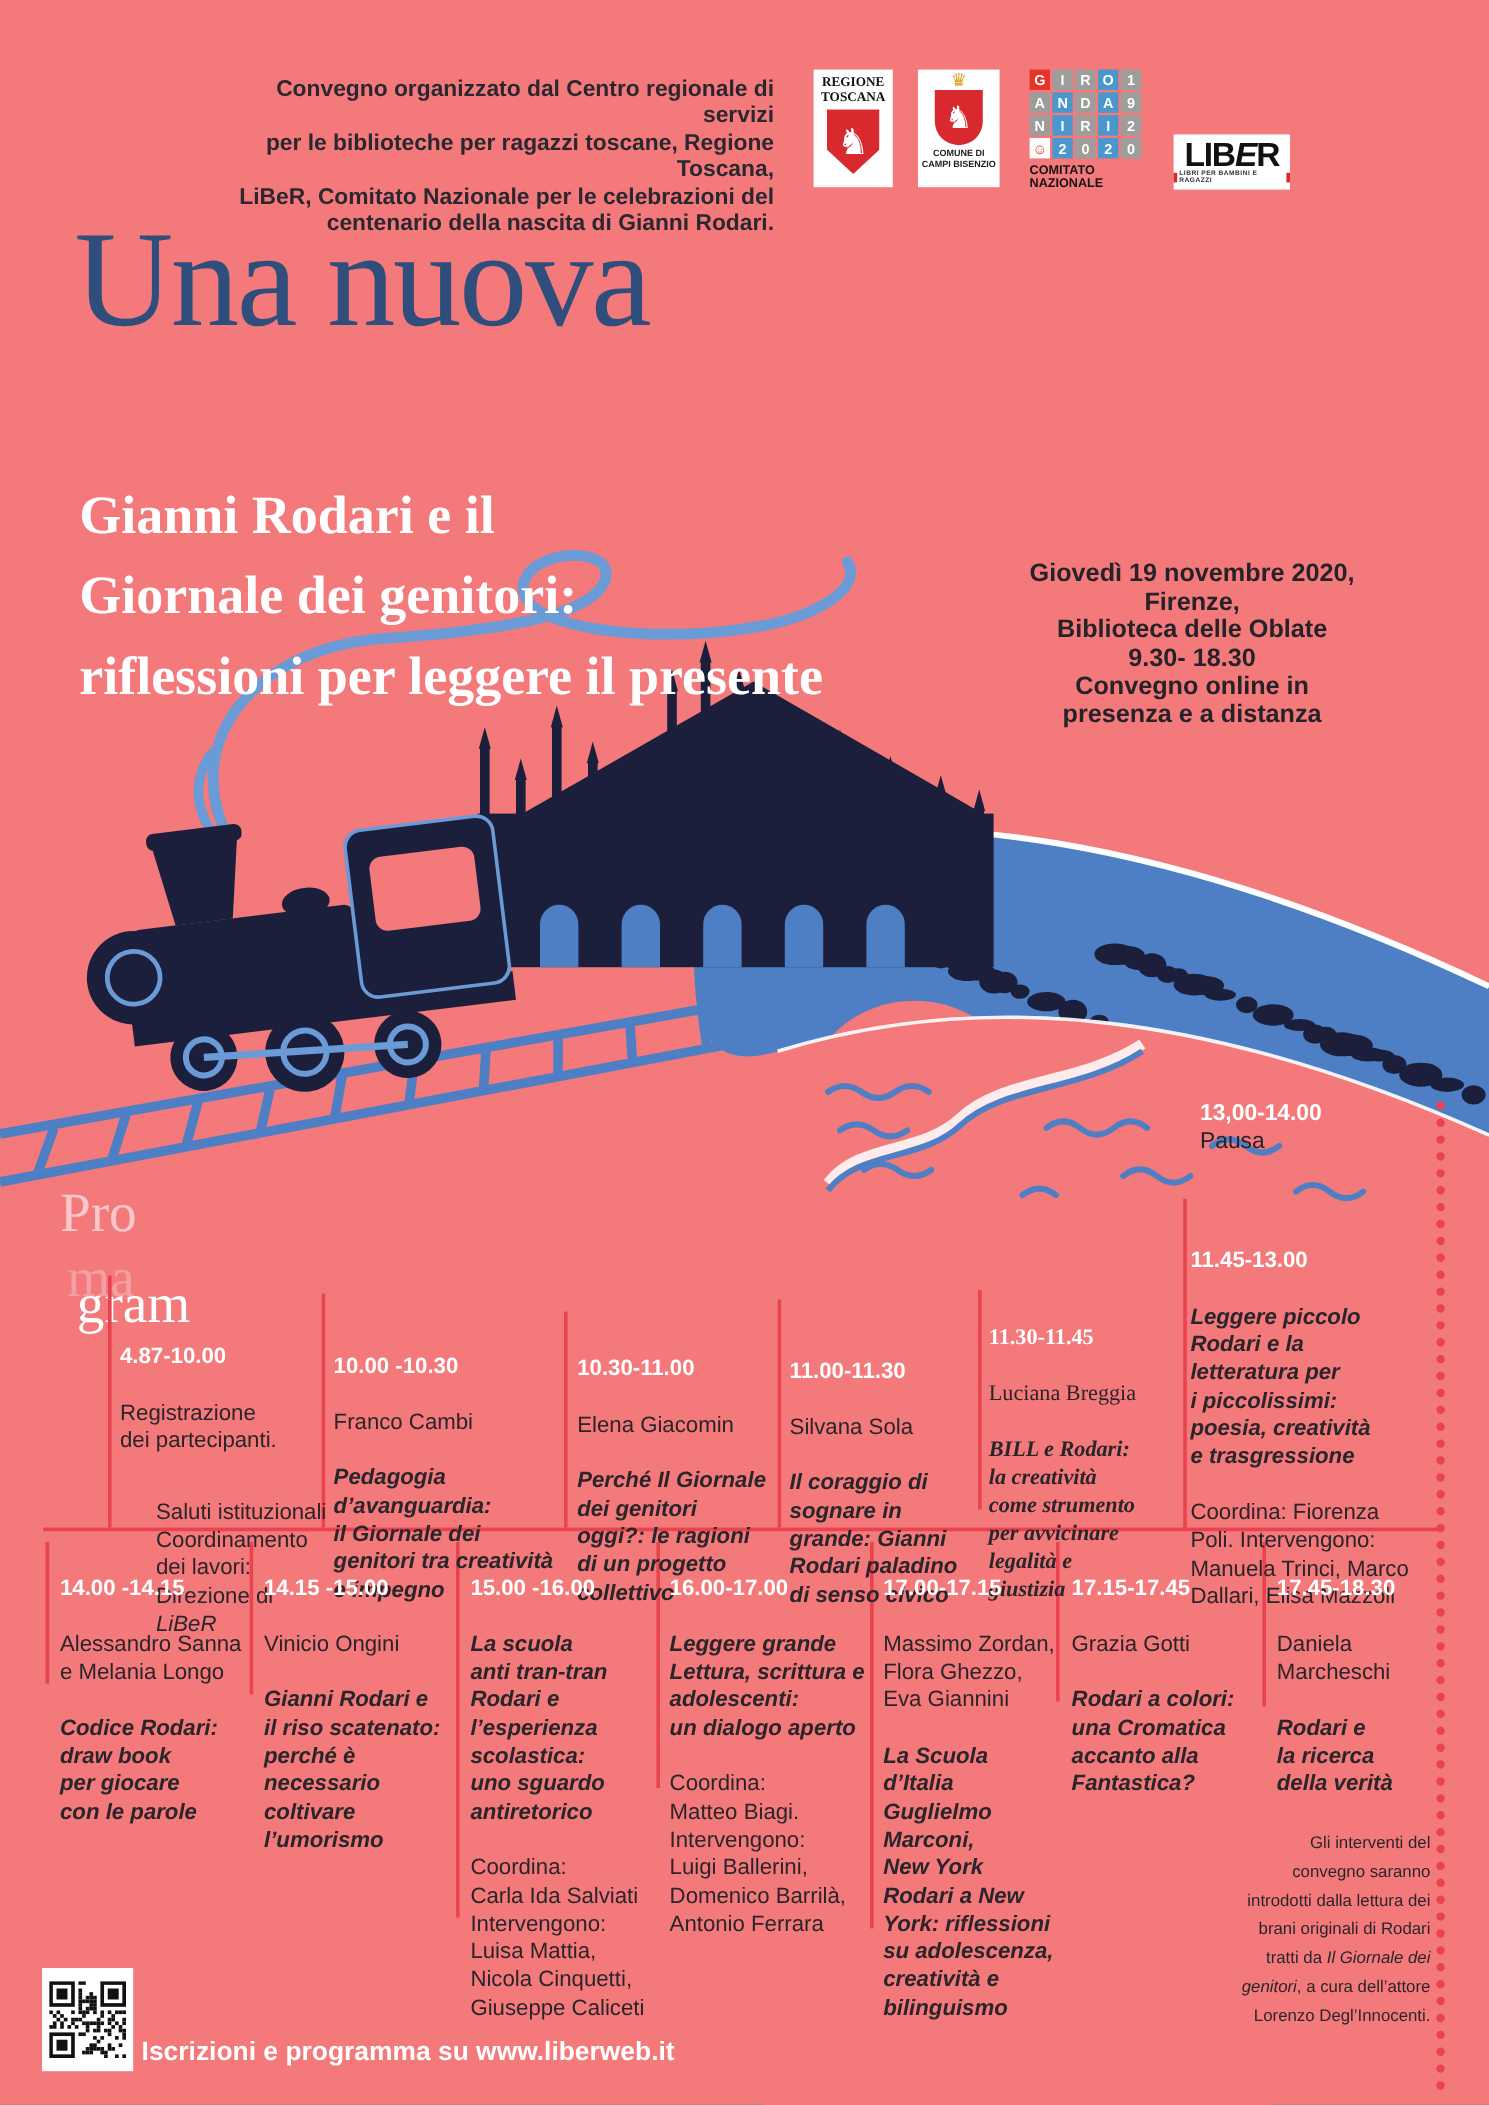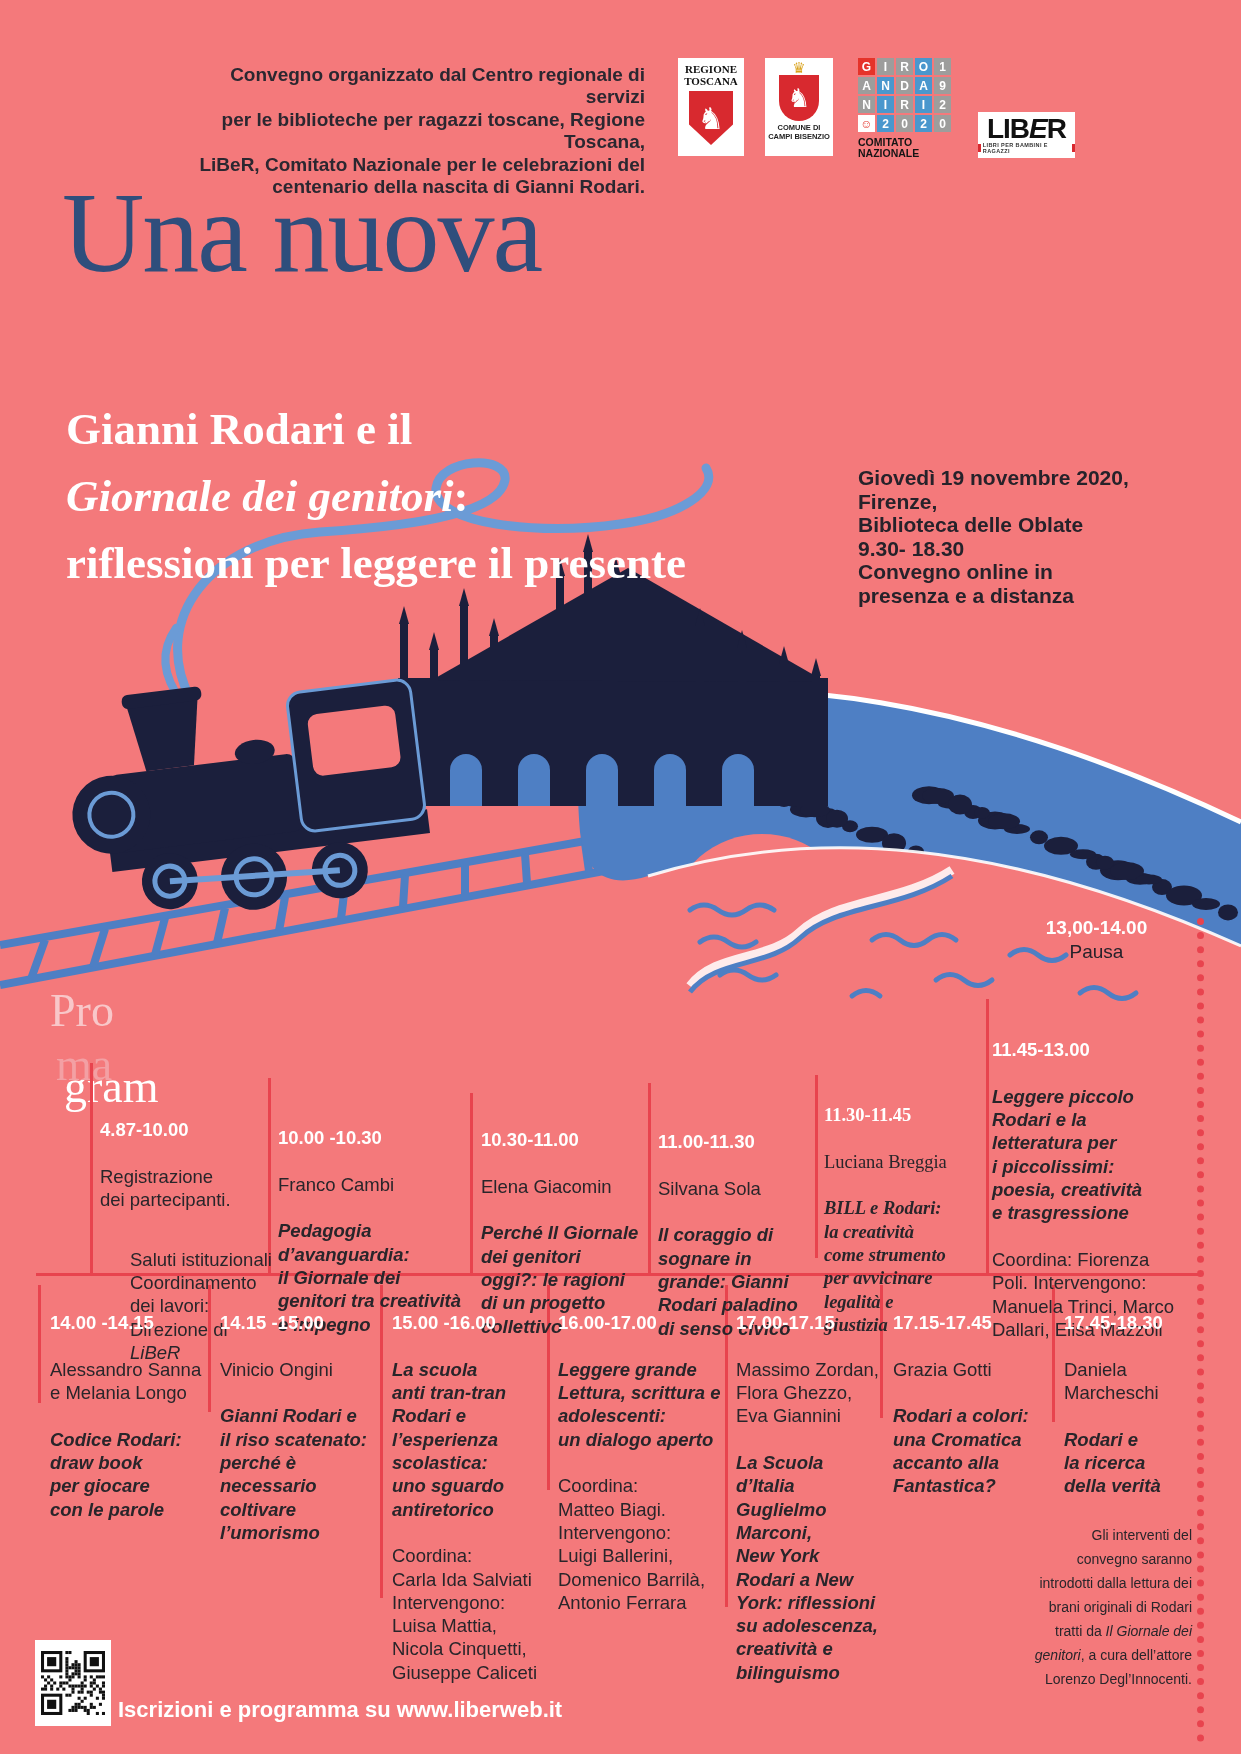--- a/index.html
+++ b/index.html
@@ -3,21 +3,21 @@
 <meta charset="utf-8">
 <style>
   :root{
     --bg:#f4797b; --title-blue:#2f4e7c; --navy:#1b1f3c; --blue:#4e7fc4;
     --lblue:#6b9bd6; --red:#e8434e; --dark:#29252a; --pink:#f5aeb3;
   }
   html,body{margin:0;padding:0;background:#888;}
   .poster{position:relative;width:1241px;height:1754px;background:var(--bg);
           overflow:hidden;font-family:"Liberation Sans",sans-serif;margin:0 auto;}
   .abs{position:absolute;}
-  .pre{white-space:pre-line;}
+  .pre{white-space:pre-line;text-align:center;}
   
   .org{left:167px;top:64px;width:478px;text-align:right;font-size:19px;font-weight:bold;
        line-height:22.4px;color:#2b2730;}
   .logo-box{background:#fff;display:flex;flex-direction:column;align-items:center;}
   .rt-name{font-family:"Liberation Serif",serif;font-weight:bold;font-size:11px;line-height:12px;
            text-align:center;margin-top:5px;color:#111;}
   .shield{width:44px;height:54px;background:#d8292f;clip-path:polygon(0 0,100% 0,100% 62%,50% 100%,0 62%);
           display:flex;align-items:center;justify-content:center;color:#fff;font-size:30px;margin-top:4px;}
   .shield2{width:40px;height:46px;background:#d8292f;border-radius:0 0 20px 20px;
           display:flex;align-items:center;justify-content:center;color:#fff;font-size:26px;}
@@ -31,34 +31,34 @@
   .liber-word{font-size:28px;font-weight:800;color:#111;letter-spacing:-1px;line-height:26px;}
   .liber-word .it{font-style:italic;}
   .liber-tag{display:flex;align-items:center;gap:2px;font-size:5.5px;font-weight:bold;color:#333;
              letter-spacing:.4px;}
   .rbar{width:3px;height:8px;background:#d8292f;}
   
   .title{font-family:"Liberation Serif",serif;color:var(--title-blue);font-size:114px;
          line-height:1;letter-spacing:-2px;white-space:nowrap;}
   .subtitle{left:66px;top:396px;font-family:"Liberation Serif",serif;font-weight:bold;color:#fff;
             font-size:45px;line-height:67px;white-space:nowrap;}
-  .subtitle .it{font-style:italic;}
+  .subtitle .it{}
   .event{left:858px;top:466px;font-size:21px;font-weight:bold;line-height:23.5px;color:#26222a;}
   
   .prg{font-family:"Liberation Serif",serif;font-size:46px;line-height:1;}
   
   .session{font-size:18.5px;line-height:1.26;color:var(--dark);white-space:pre-line;}
   .session .time{color:#fff;font-weight:bold;}
   .session .ttl{font-weight:bold;font-style:italic;}
   .session .mt{margin-top:13px;margin-left:30px;}
   .session .it{font-style:italic;}
   .vline{width:3px;background:var(--red);}
   .hline{height:3px;background:var(--red);}
   .dotline{width:0;border-left:7px dotted var(--red);}
-  .pausa{left:1000px;top:916px;width:193px;text-align:center;font-size:19px;line-height:24px;}
+  .pausa{left:1000px;top:916px;width:193px;text-align:left;font-size:19px;line-height:24px;}
   .pausa .time{color:#fff;font-weight:bold;}
   .pausa .lbl{color:#26222a;}
   .note{left:878px;top:1523px;width:314px;text-align:right;font-size:14px;line-height:24px;
         color:var(--dark);white-space:pre-line;}
   .note .it{font-style:italic;}
   .qrbox{left:35px;top:1640px;width:76px;height:86px;background:#fff;display:flex;
          align-items:center;justify-content:center;}
   .footer-text{left:118px;top:1697px;font-size:22px;font-weight:bold;color:#fff;}
   svg{display:block;}
   .fill-navy{fill:var(--navy);} .fill-blue{fill:var(--blue);} .fill-bg{fill:var(--bg);}

